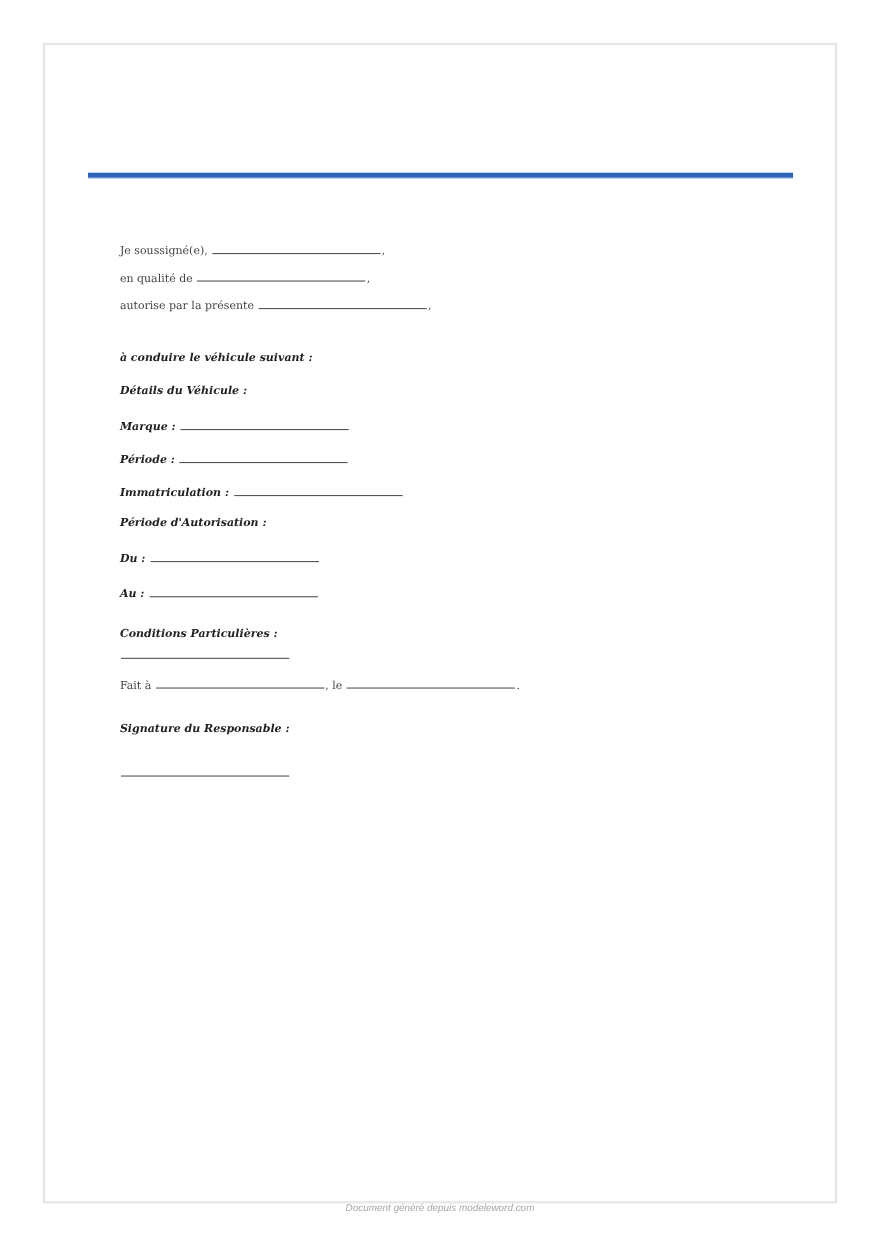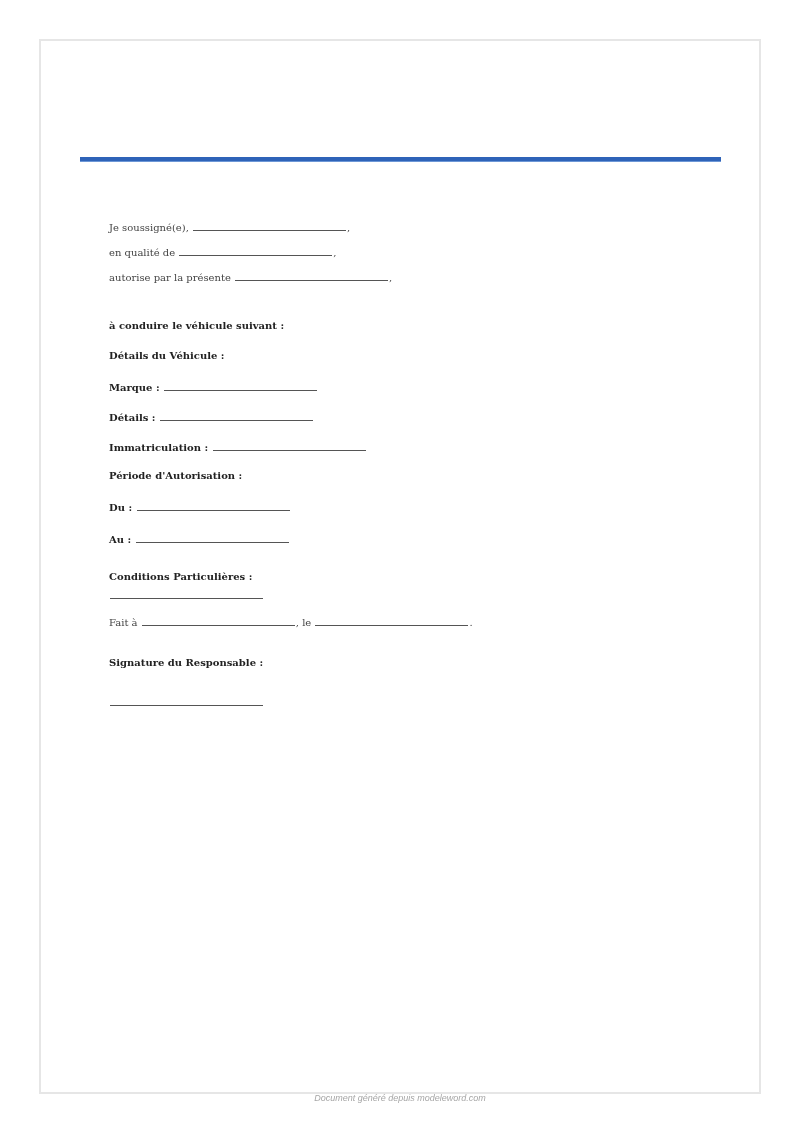--- a/index.html
+++ b/index.html
@@ -16,21 +16,21 @@
   .title {
     font-family: "Liberation Serif", serif; font-weight: bold; font-size: 26px;
     color: #1f2a3a; letter-spacing: 0.2px; margin: 0;
   }
   .rule {
     position: absolute; left: 39px; top: 116px; width: 641px; height: 4px;
     background: #2f63b8; border-bottom: 1px solid #6d97d6;
   }
   .content { position: absolute; left: 39px; top: 172px; width: 640px; }
   .line { position: absolute; left: 0; white-space: nowrap; font-size: 10px; line-height: 16px; color: #444; margin-left: 29px; }
-  .line.b { font-weight: bold; color: #222; }
+  .line.b { font-weight: bold; color: #222; font-style: italic; }
   .blank { display: inline-block; border-bottom: 1px solid #555; height: 12px; vertical-align: baseline; margin: 0 1px; }
   .footer {
     position: absolute; left: 0; top: 1093px; width: 800px; text-align: center;
     font-family: "Liberation Sans", sans-serif; font-style: italic; font-size: 9px; color: #a6a6a6;
   }
 </style>
 </head>
 <body>
 
 <div class="page">
@@ -47,21 +47,21 @@
       <span>autorise par la présente </span><span class="blank" style="width:153px"></span><span>,</span>
     </div>
 
     <div class="line b" style="top:105px">à conduire le véhicule suivant :</div>
     <div class="line b" style="top:135px">Détails du Véhicule :</div>
 
     <div class="line b" style="top:165px">
       <span>Marque :</span> <span class="blank" style="width:153px"></span>
     </div>
     <div class="line b" style="top:195px">
-      <span>Détails :</span> <span class="blank" style="width:153px"></span>
+      <span>Période :</span> <span class="blank" style="width:153px"></span>
     </div>
     <div class="line b" style="top:225px">
       <span>Immatriculation :</span> <span class="blank" style="width:153px"></span>
     </div>
 
     <div class="line b" style="top:255px">Période d'Autorisation :</div>
     <div class="line b" style="top:285px">
       <span>Du :</span> <span class="blank" style="width:153px"></span>
     </div>
     <div class="line b" style="top:317px">

